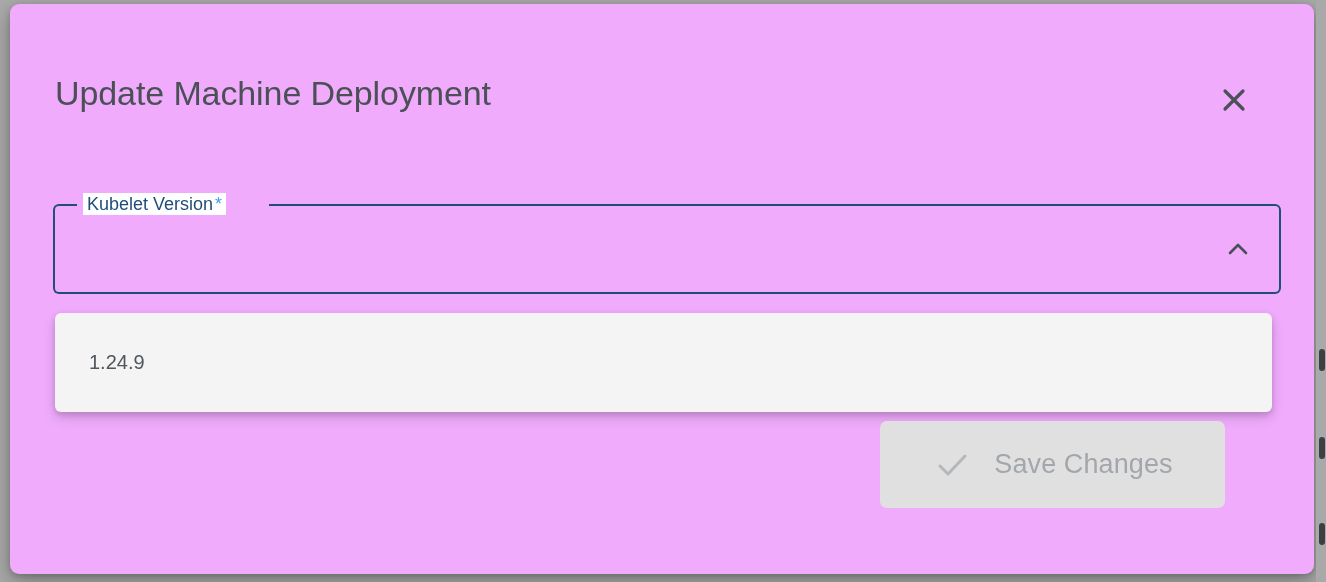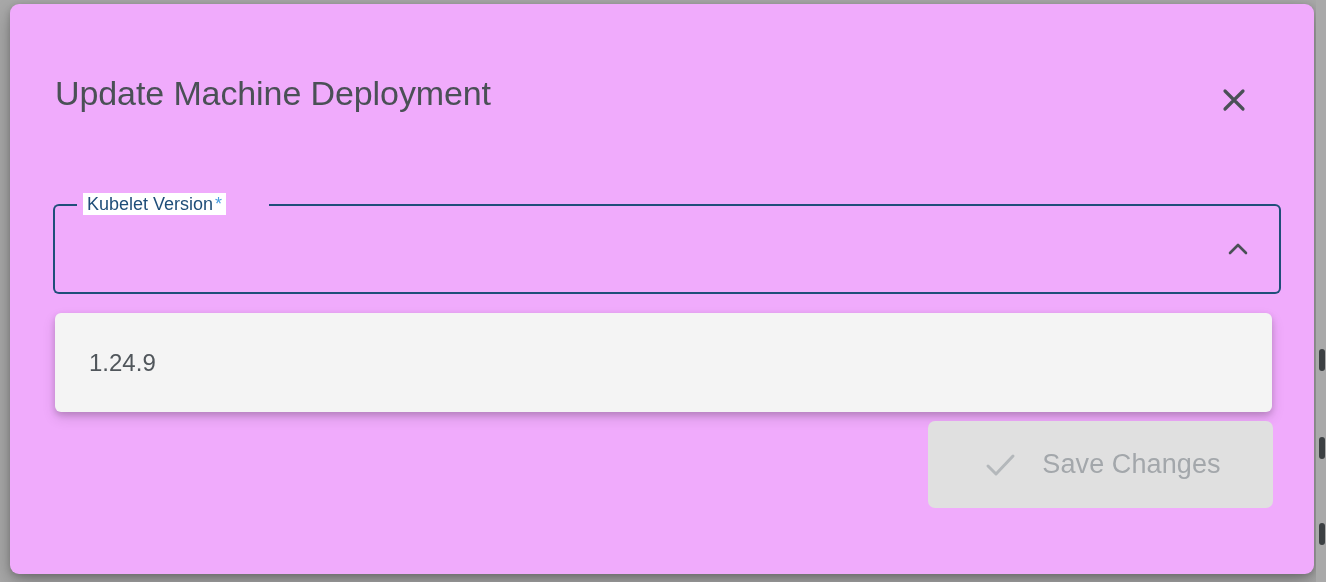--- a/index.html
+++ b/index.html
@@ -167,30 +167,30 @@
     border-radius: 6px;
     box-shadow: 0 3px 6px rgba(0,0,0,0.16),
                 0 6px 14px rgba(0,0,0,0.12);
     overflow: hidden;
   }
   .option-item {
     height: 99px;
     display: flex;
     align-items: center;
     padding-left: 34px;
-    font-size: 24px;
+    font-size: 20px;
     color: #50565b;
     cursor: pointer;
     box-sizing: border-box;
   }
 
   
   #save-changes-button {
     position: absolute;
-    left: 918px;
+    left: 870px;
     top: 417px;
     width: 345px;
     height: 87px;
     background: #e0e0e0;
     border: none;
     border-radius: 7px;
     display: flex;
     align-items: center;
     justify-content: center;
     gap: 22px;

